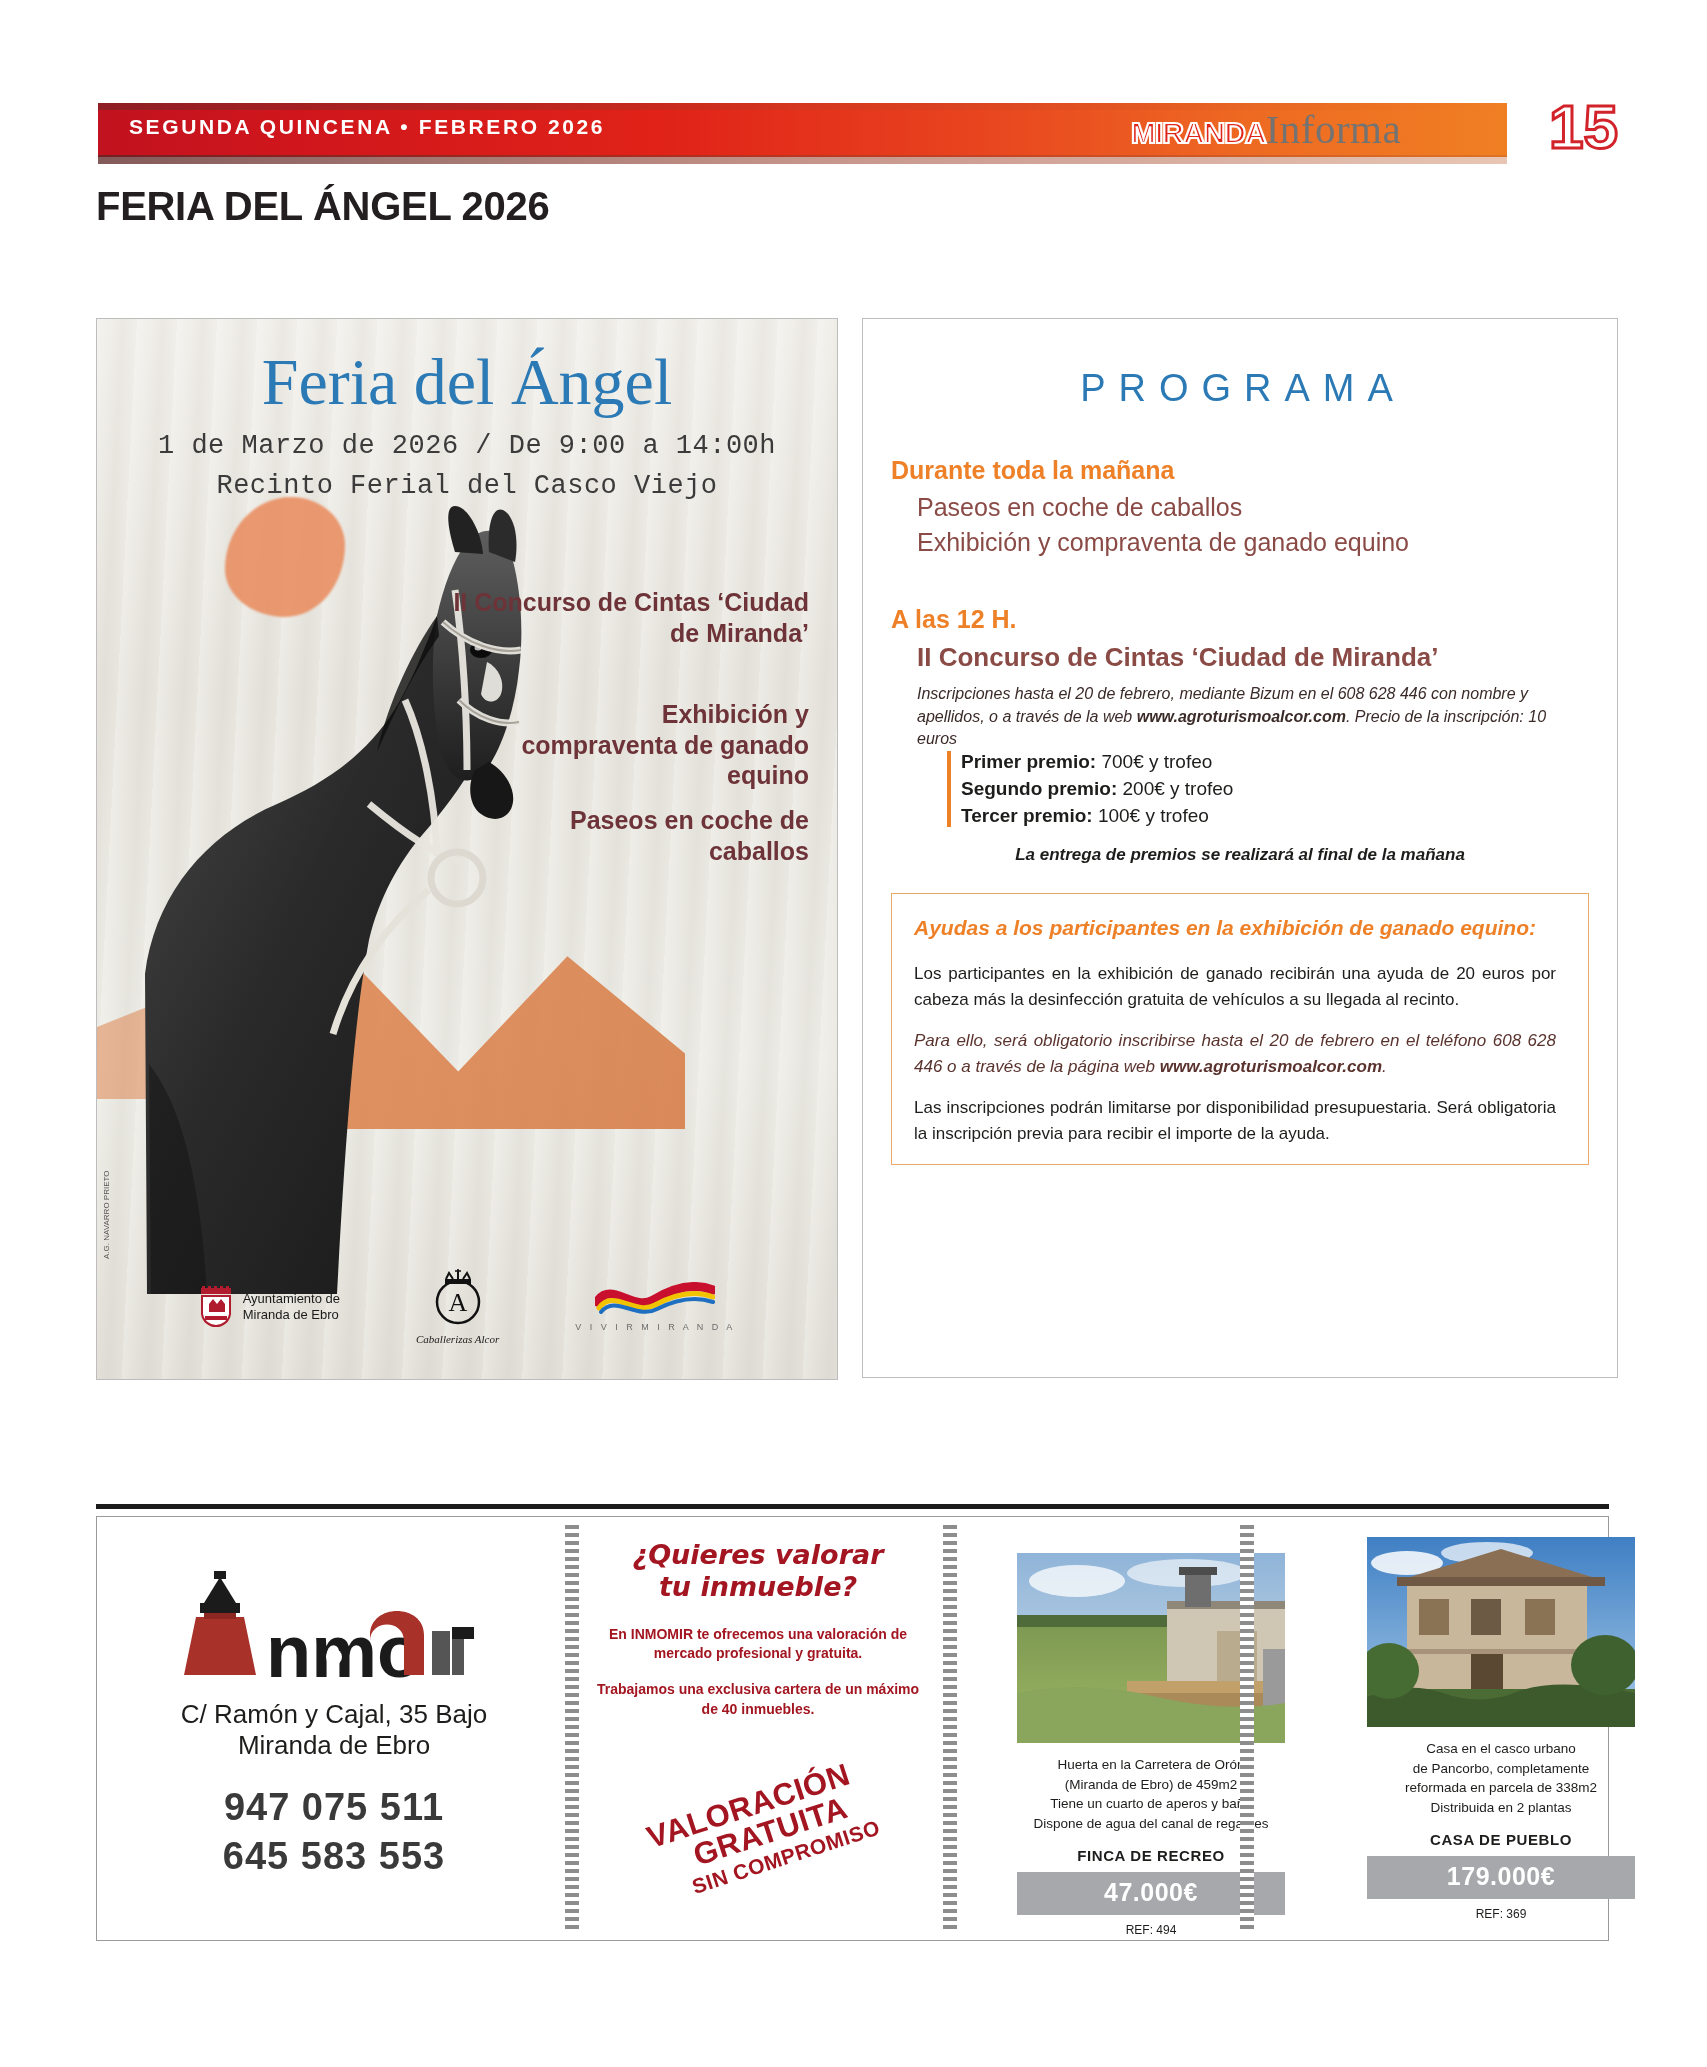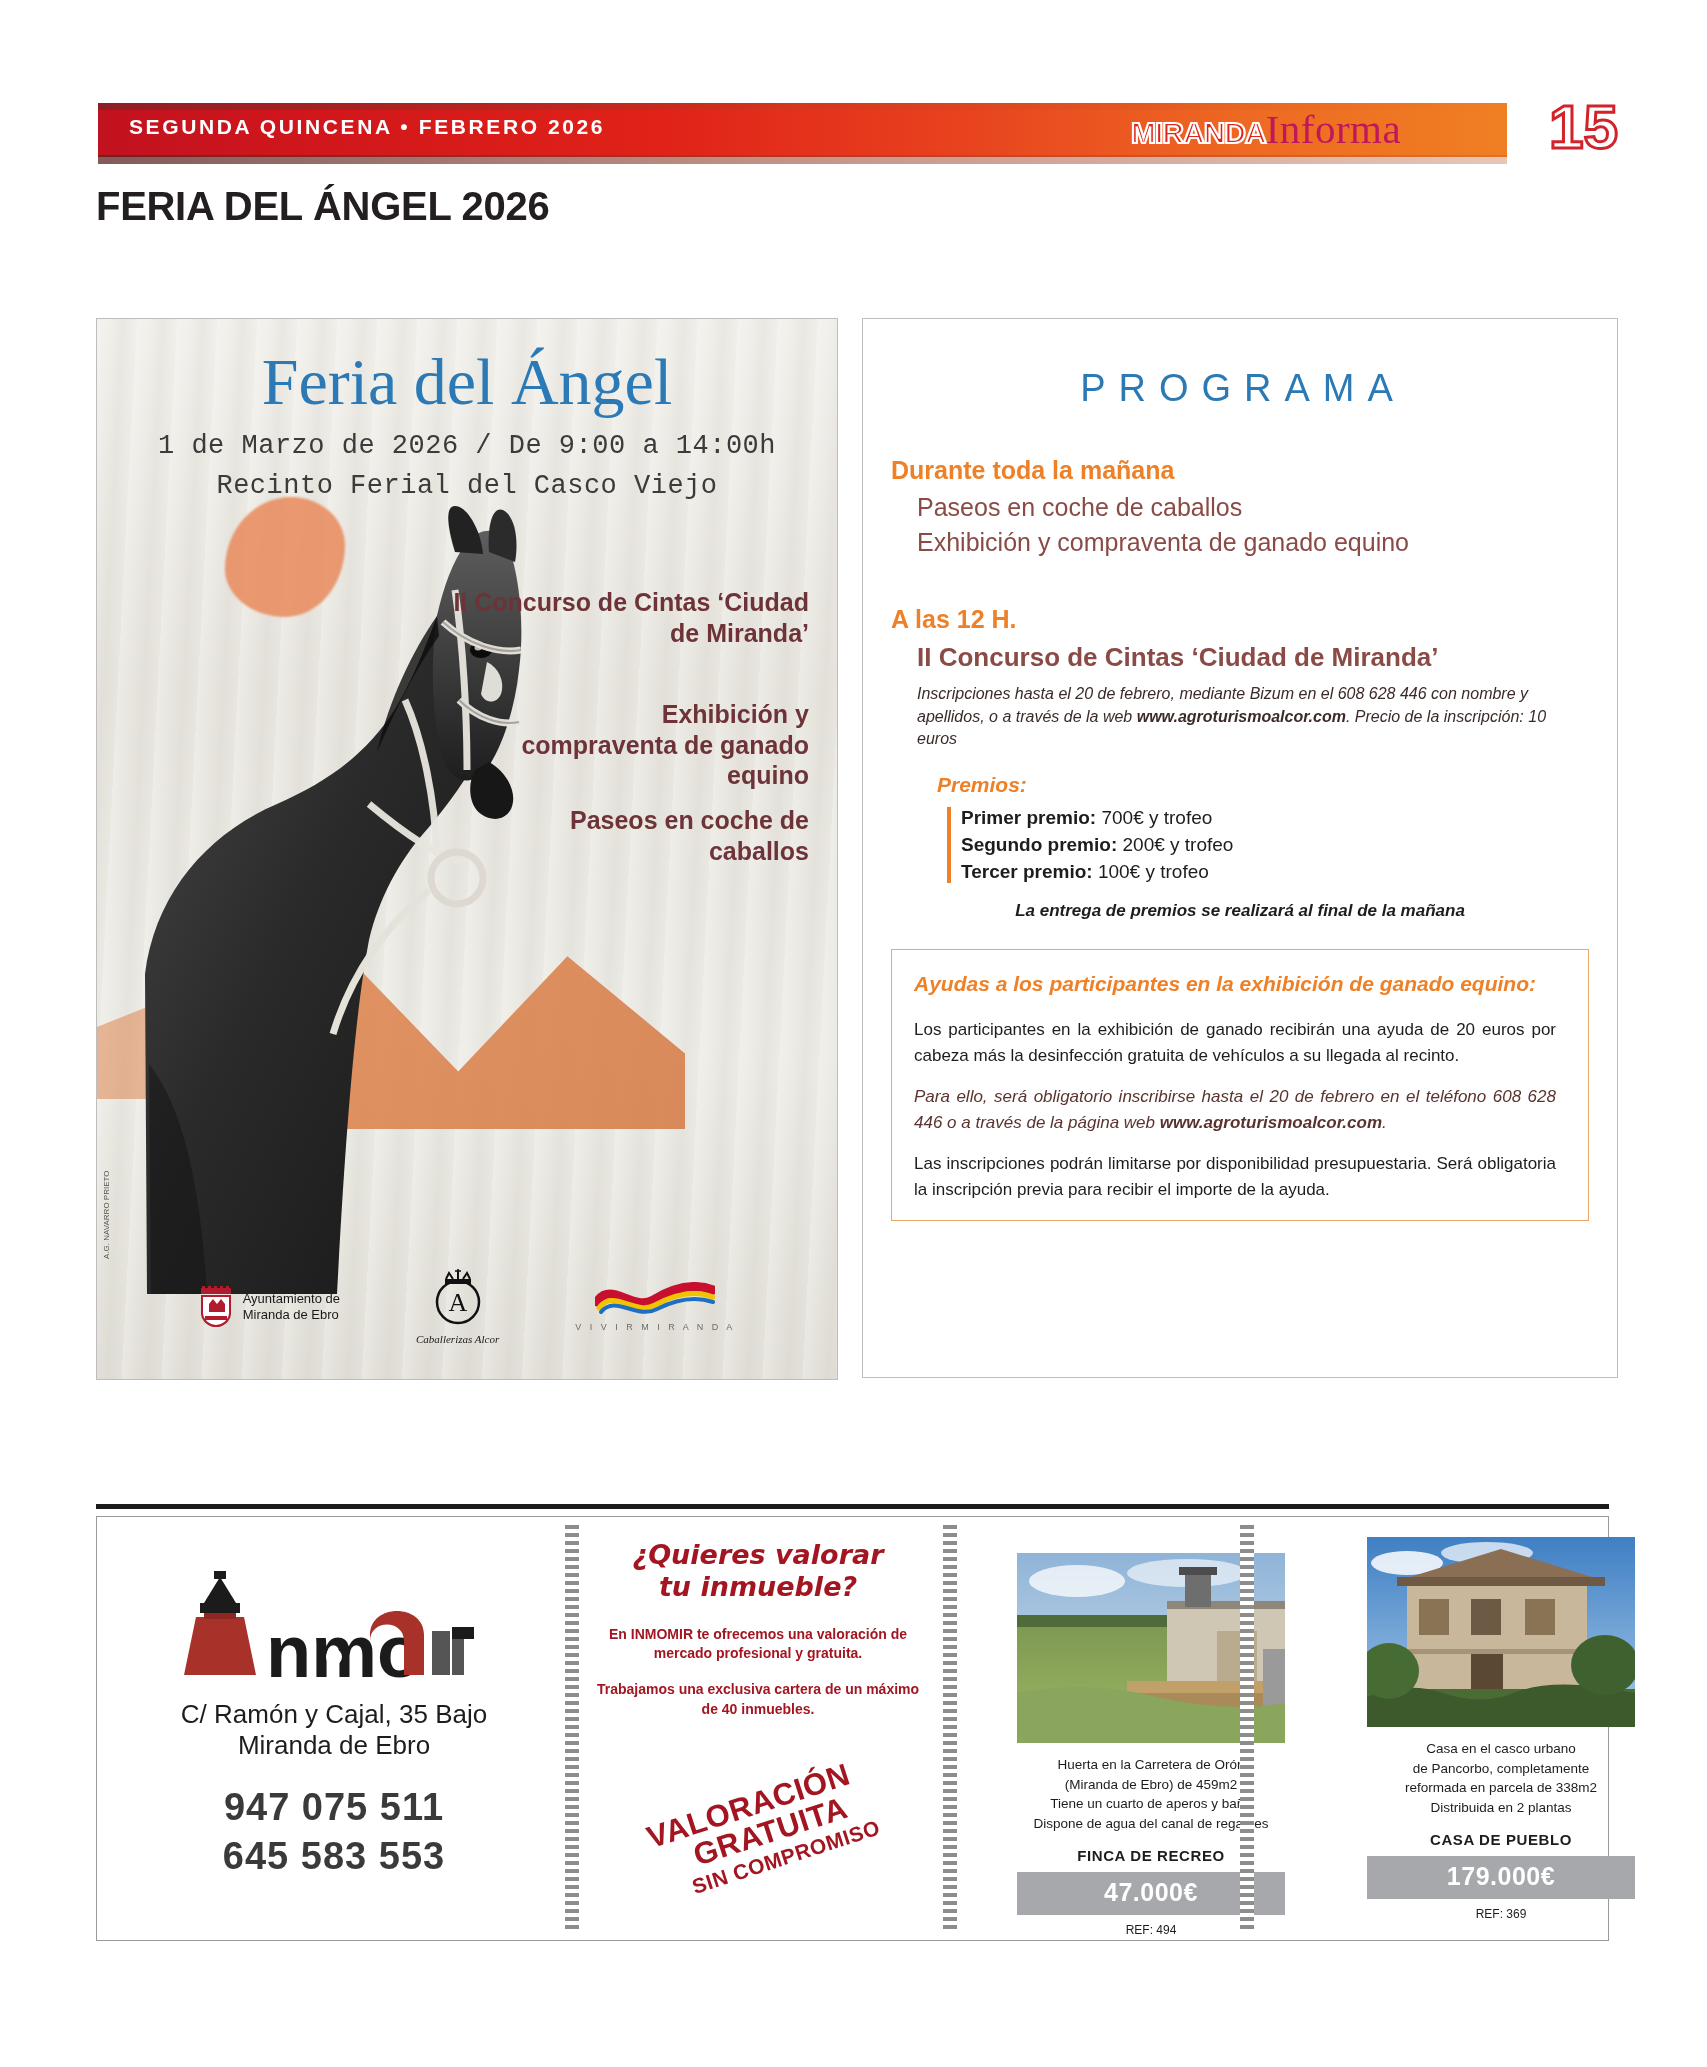--- a/index.html
+++ b/index.html
@@ -11,21 +11,21 @@
     background:linear-gradient(90deg,#c1121f 0%,#d0161c 14%,#e02218 40%,#e8441f 62%,#ee6a22 82%,#f07f23 100%);}
   .header-bar-shadow{position:absolute;left:98px;top:155px;width:1409px;height:9px;
     background:linear-gradient(90deg,rgba(90,35,35,.75),rgba(150,60,40,.55),rgba(190,90,40,.35));}
   .header-bar-topshade{position:absolute;left:98px;top:103px;width:1409px;height:7px;
     background:linear-gradient(90deg,rgba(100,40,40,.55),rgba(170,70,40,.25),rgba(225,130,50,.0));}
   .issue-label{position:absolute;left:129px;top:115px;font-size:21px;font-weight:bold;
     letter-spacing:2.6px;color:#ffffff;white-space:nowrap;}
   .masthead{position:absolute;left:1131px;top:109px;white-space:nowrap;line-height:1;}
   .masthead .mh-miranda{font-size:30px;font-weight:bold;letter-spacing:-1px;color:#e12419;
     -webkit-text-stroke:2.2px #ffffff;font-family:"Liberation Sans",sans-serif;}
-  .masthead .mh-informa{font-size:41px;color:#be185d;font-family:"Liberation Serif",serif;letter-spacing:0.5px;}
+  .masthead .mh-informa{font-size:41px;color:#737373;font-family:"Liberation Serif",serif;letter-spacing:0.5px;}
   .page-number{position:absolute;left:1549px;top:96px;font-size:62px;font-weight:bold;
     color:#ffffff;-webkit-text-stroke:3px #d2232a;font-family:"Liberation Sans",sans-serif;line-height:1;}
 
   
   .page-title{position:absolute;left:96px;top:184px;font-size:40px;font-weight:bold;
     letter-spacing:-0.3px;color:#231f20;}
 
   
   .poster{position:absolute;left:96px;top:318px;width:740px;height:1060px;
     border:1px solid #bdbdbd;overflow:hidden;background:#e9e7e2;}
@@ -271,21 +271,20 @@
   <div class="sec-item">Paseos en coche de caballos</div>
   <div class="sec-item">Exhibición y compraventa de ganado equino</div>
 
   <div class="gap-lg"></div>
 
   <div class="sec-head">A las 12 H.</div>
   <div class="sec-item-big">II Concurso de Cintas  ‘Ciudad de Miranda’</div>
 
   <div class="fineprint"><span>Inscripciones hasta el 20 de febrero, mediante Bizum en el 608 628 446 con nombre y apellidos, o a través de la web </span><b>www.agroturismoalcor.com</b><span>. Precio de la inscripción: 10 euros</span></div>
 
-  <div class="premios-head">Premios:</div>
   <div class="premios-list">
     <div class="premio-row"><b>Primer premio:</b> <span>700€ y trofeo</span></div>
     <div class="premio-row"><b>Segundo premio:</b> <span>200€ y trofeo</span></div>
     <div class="premio-row"><b>Tercer premio:</b> <span>100€ y trofeo</span></div>
   </div>
 
   <div class="entrega">La entrega de premios se realizará al final de la mañana</div>
 
   <div class="ayudas-box">
     <div class="ayudas-title">Ayudas a los participantes en la exhibición de ganado equino:</div>

